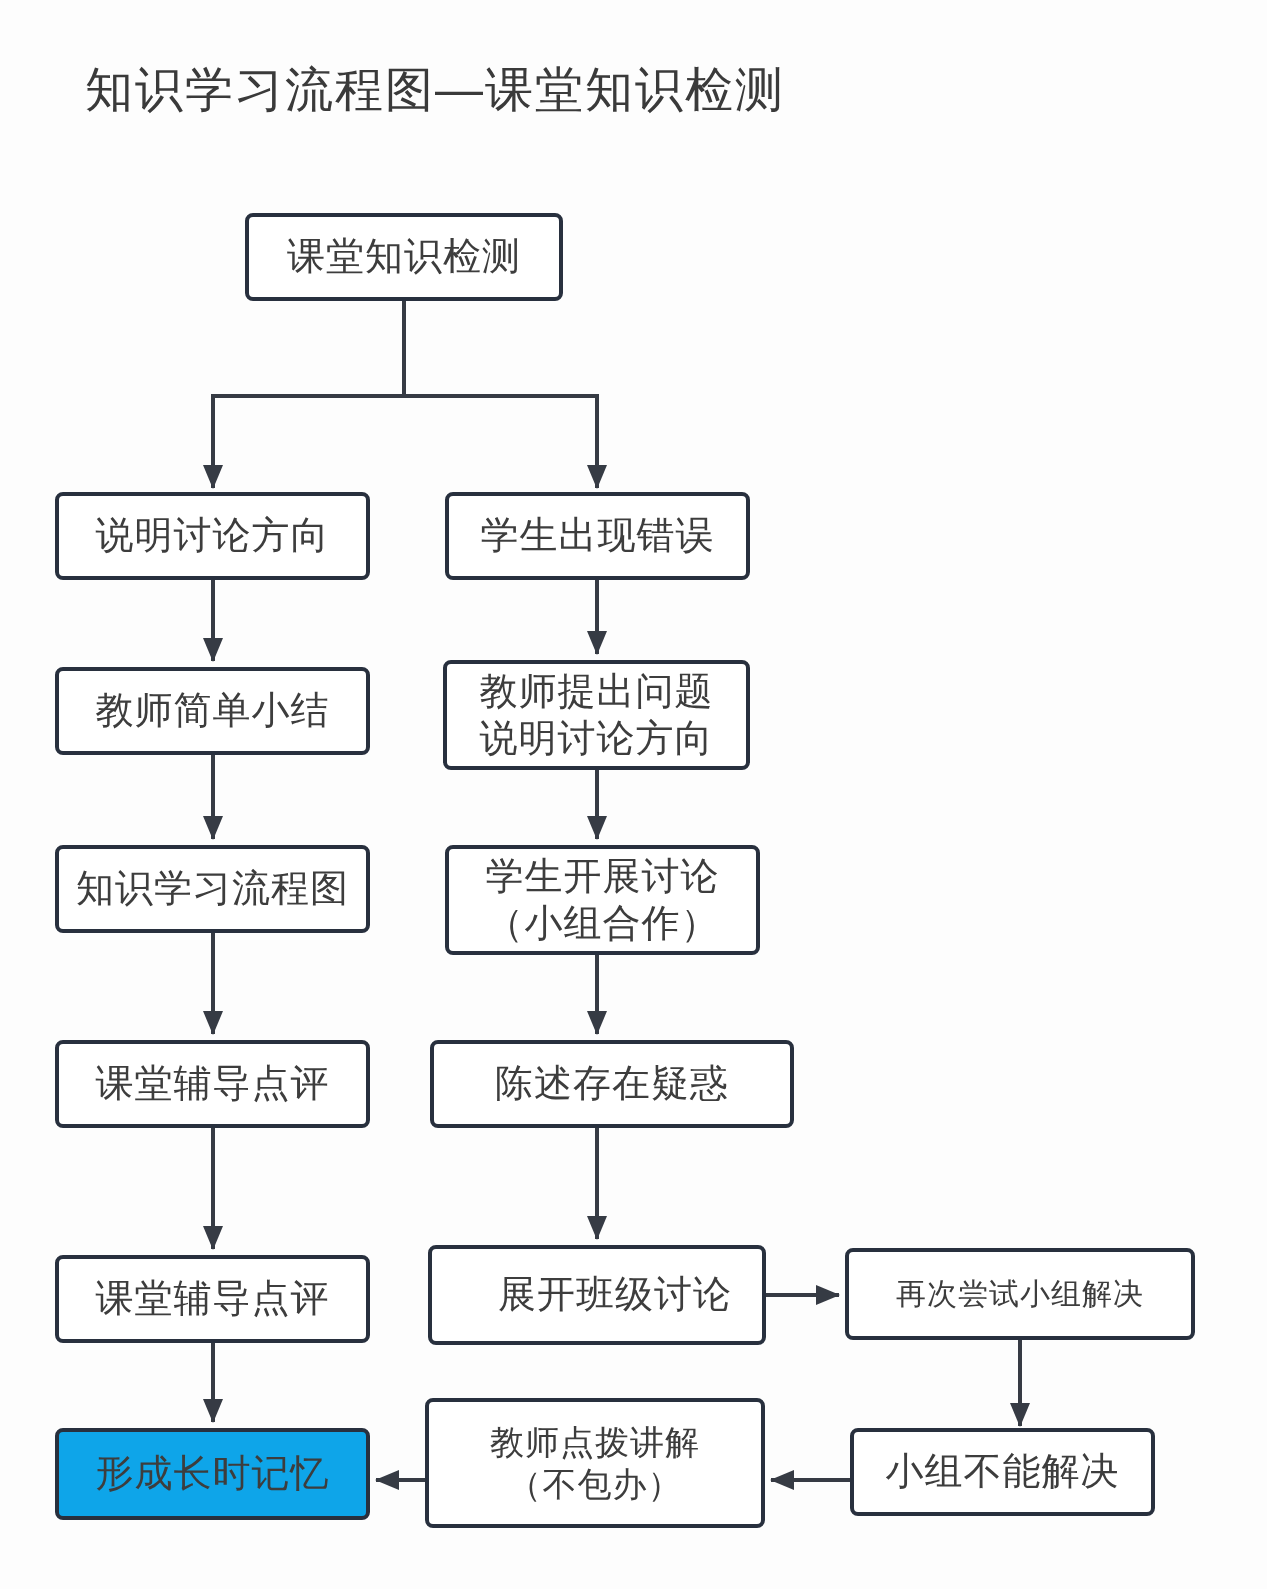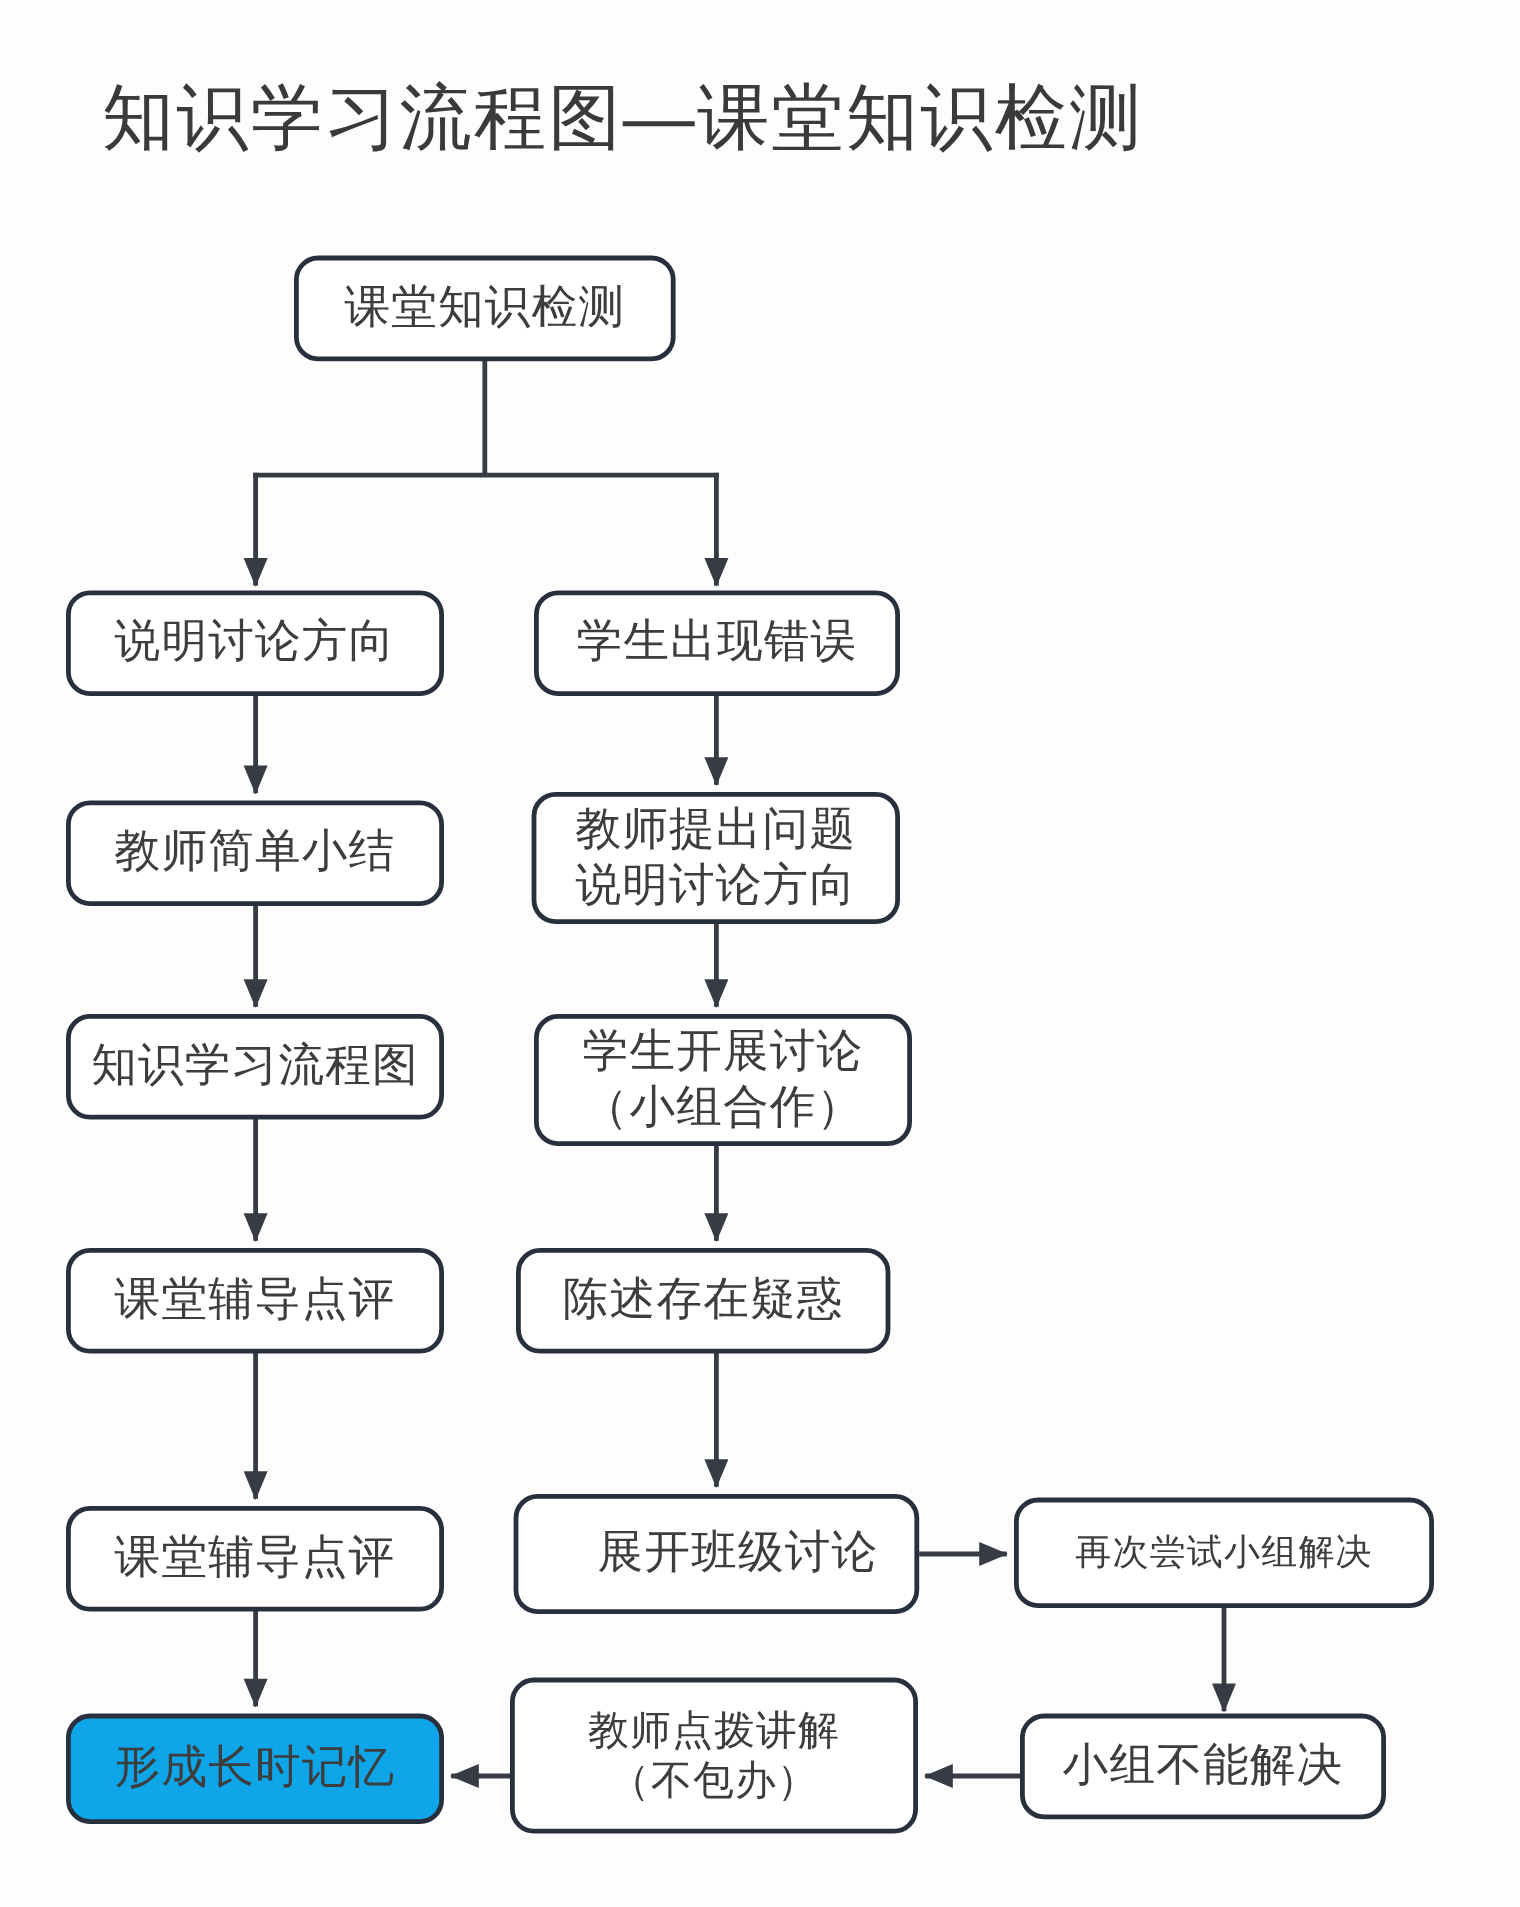--- a/index.html
+++ b/index.html
@@ -12,38 +12,38 @@
     width: 1267px;
     height: 1589px;
     background: #fdfdfd;
     font-family: "Liberation Sans", "DejaVu Sans", sans-serif;
     overflow: hidden;
   }
   .page-title {
     position: absolute;
     left: 85px;
     top: 58px;
-    font-size: 60px;
+    font-size: 48px;
     font-weight: 500;
     color: #3a3a3a;
     letter-spacing: 2px;
     white-space: nowrap;
   }
   .edges-layer {
     position: absolute;
     left: 0;
     top: 0;
     pointer-events: none;
   }
   .node {
     position: absolute;
     box-sizing: border-box;
     background: #ffffff;
     border: 4px solid #28303e;
-    border-radius: 20px;
+    border-radius: 8px;
     display: flex;
     align-items: center;
     justify-content: center;
     font-size: 38px;
     line-height: 1.25;
     color: #3d3d3d;
     text-align: center;
     white-space: pre-line;
     letter-spacing: 1px;
   }
@@ -99,21 +99,21 @@
   <div class="node" style="left:55px; top:845px; width:315px; height:88px;">知识学习流程图</div>
   <div class="node" style="left:55px; top:1040px; width:315px; height:88px;">课堂辅导点评</div>
   <div class="node" style="left:55px; top:1255px; width:315px; height:88px;">课堂辅导点评</div>
   <div class="node highlight" style="left:55px; top:1428px; width:315px; height:92px;">形成长时记忆</div>
 
   <div class="node" style="left:445px; top:492px; width:305px; height:88px;">学生出现错误</div>
   <div class="node" style="left:443px; top:660px; width:307px; height:110px;">教师提出问题
 说明讨论方向</div>
   <div class="node" style="left:445px; top:845px; width:315px; height:110px;">学生开展讨论
 （小组合作）</div>
-  <div class="node" style="left:430px; top:1040px; width:312px; height:88px;">陈述存在疑惑</div>
+  <div class="node" style="left:430px; top:1040px; width:364px; height:88px;">陈述存在疑惑</div>
   <div class="node" style="left:428px; top:1245px; width:338px; height:100px;padding-left:36px;">展开班级讨论</div>
 
   <div class="node small" style="left:845px; top:1248px; width:350px; height:92px;">再次尝试小组解决</div>
   <div class="node" style="left:850px; top:1428px; width:305px; height:88px;">小组不能解决</div>
   <div class="node" style="left:425px; top:1398px; width:340px; height:130px; font-size:34px;">教师点拨讲解
 （不包办）</div>
 
 </div>
 
 </body></html>

